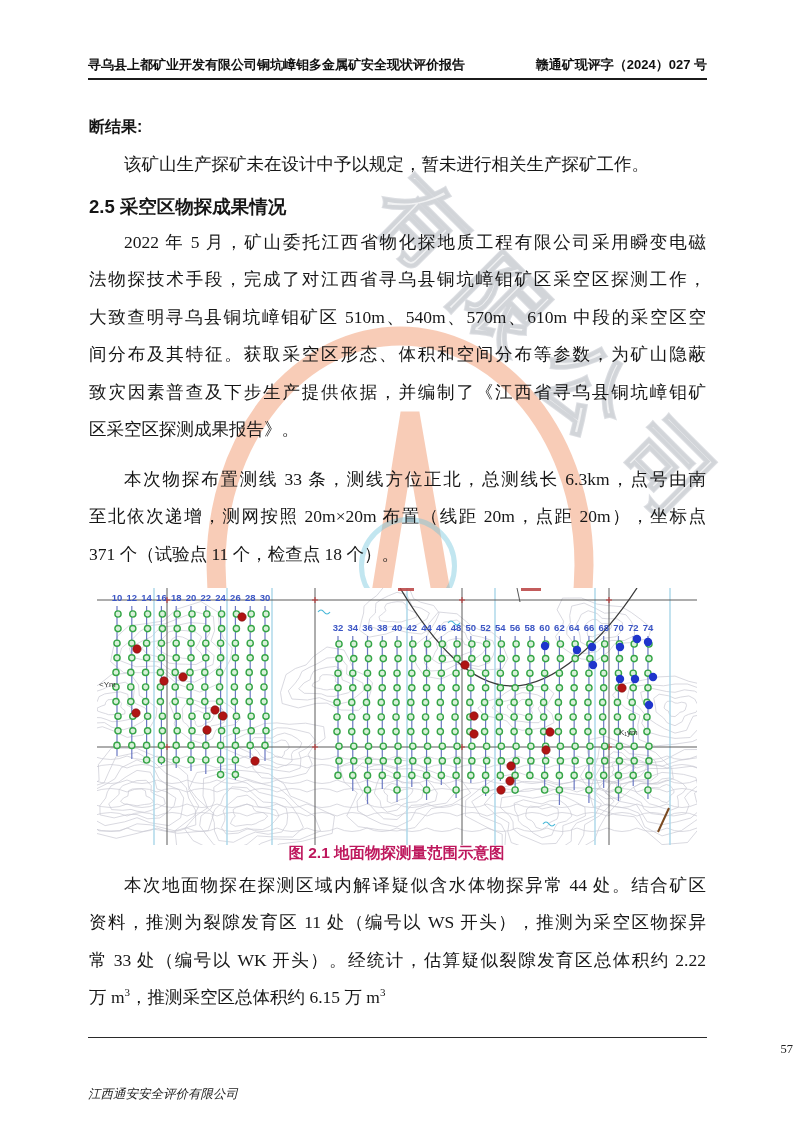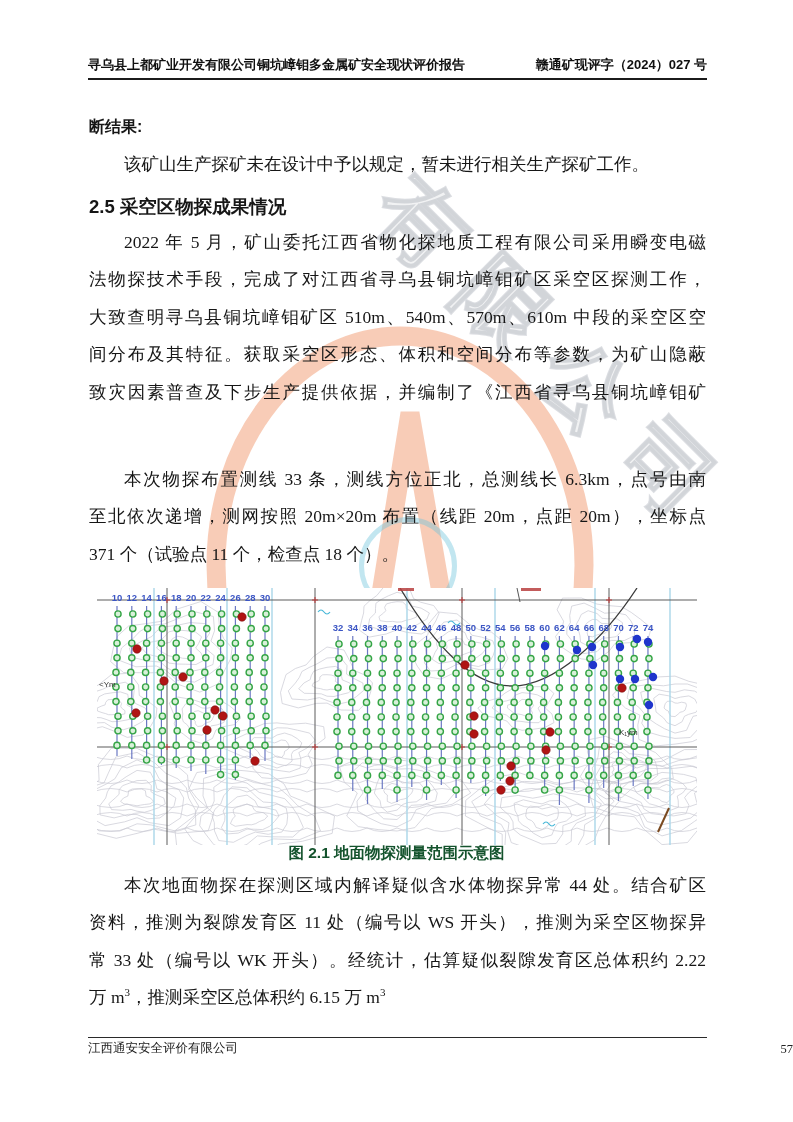--- a/index.html
+++ b/index.html
@@ -9,38 +9,38 @@
   }
   .abs{position:absolute;}
   
   #header{
     left:88px;right:86px;top:50px;height:24px;z-index:3;
     border-bottom:2px solid #1b1b1b;
     display:flex;justify-content:space-between;align-items:flex-end;padding-bottom:4px;
     font-family:"Liberation Sans","DejaVu Sans",sans-serif;font-weight:bold;font-size:13px;color:#101010;gap:40px;
   }
   #footer-rule{left:88px;right:86px;top:1037px;border-top:1.5px solid #2a2a2a;z-index:3;}
-  #footer-company{left:88px;top:1040px;font-size:12.5px;z-index:3;color:#222;}
+  #footer-company{left:88px;top:1086px;font-size:12.5px;z-index:3;color:#222;font-style:italic;}
   #footer-page{left:0;width:793px;top:1042px;text-align:right;font-size:12.5px;z-index:3;color:#222;}
   
   .bodyblock{left:89px;width:617px;z-index:3;font-size:17.5px;line-height:37.4px;}
   .jline{text-align:justify;text-align-last:justify;text-justify:inter-character;}
   .jlast{text-align:justify;text-align-last:left;}
   .indent{text-indent:35px;}
   #lead{top:108px;font-family:"Liberation Sans","DejaVu Sans",sans-serif;font-weight:bold;font-size:16px;}
   #para0{top:146px;}
   #heading{top:188px;font-family:"Liberation Sans","DejaVu Sans",sans-serif;font-weight:bold;font-size:18.5px;}
   #para1{top:224px;}
   #para2{top:461px;}
   #para3{top:867px;}
   sup{font-size:11px;line-height:0;vertical-align:super;}
   
   #figure{left:97px;top:588px;width:600px;height:257px;background:#ffffff;z-index:2;}
   #caption{left:0;width:793px;top:843px;text-align:center;z-index:3;
-    font-family:"Liberation Sans","DejaVu Sans",sans-serif;font-weight:bold;font-size:15.5px;color:#14532d;}
+    font-family:"Liberation Sans","DejaVu Sans",sans-serif;font-weight:bold;font-size:15.5px;color:#be185d;}
   
   #wm-logo{left:195px;top:318px;width:420px;height:520px;z-index:0;}
   #wm-ring{left:359px;top:517px;width:88px;height:88px;border:5px solid rgba(110,195,220,.42);border-radius:50%;z-index:0;}
   #wm-text{
     left:432px;top:150px;z-index:1;transform:rotate(45deg);transform-origin:0 0;white-space:nowrap;
     font-family:"Liberation Sans","DejaVu Sans",sans-serif;font-weight:bold;font-size:88px;letter-spacing:28px;
     color:rgba(140,145,160,0.12);-webkit-text-stroke:2px rgba(140,145,160,0.30);
   }
 </style>
 </head>
@@ -68,20 +68,21 @@
 </div>
 
 <div id="heading" class="abs bodyblock">2.5 采空区物探成果情况</div>
 
 <div id="para1" class="abs bodyblock">
   <div class="jline indent">2022 年 5 月，矿山委托江西省物化探地质工程有限公司采用瞬变电磁</div>
   <div class="jline">法物探技术手段，完成了对江西省寻乌县铜坑嶂钼矿区采空区探测工作，</div>
   <div class="jline">大致查明寻乌县铜坑嶂钼矿区 510m、540m、570m、610m 中段的采空区空</div>
   <div class="jline">间分布及其特征。获取采空区形态、体积和空间分布等参数，为矿山隐蔽</div>
   <div class="jline">致灾因素普查及下步生产提供依据，并编制了《江西省寻乌县铜坑嶂钼矿</div>
+  <div class="jlast">区采空区探测成果报告》。</div>
 </div>
 
 <div id="para2" class="abs bodyblock">
   <div class="jline indent">本次物探布置测线 33 条，测线方位正北，总测线长 6.3km，点号由南</div>
   <div class="jline">至北依次递增，测网按照 20m×20m 布置（线距 20m，点距 20m），坐标点</div>
   <div class="jlast">371 个（试验点 11 个，检查点 18 个）。</div>
 </div>
 
 <div id="figure" class="abs">
   <svg id="figsvg" width="600" height="257" viewBox="0 0 600 257">

